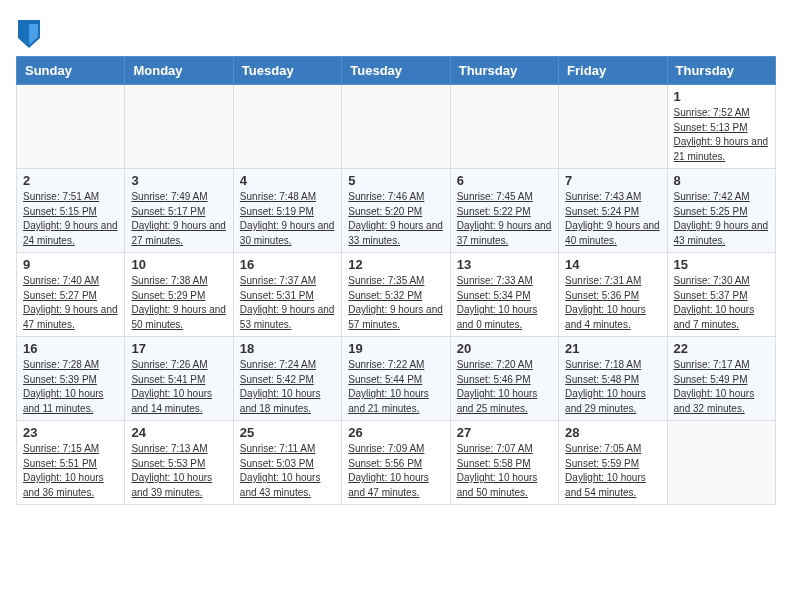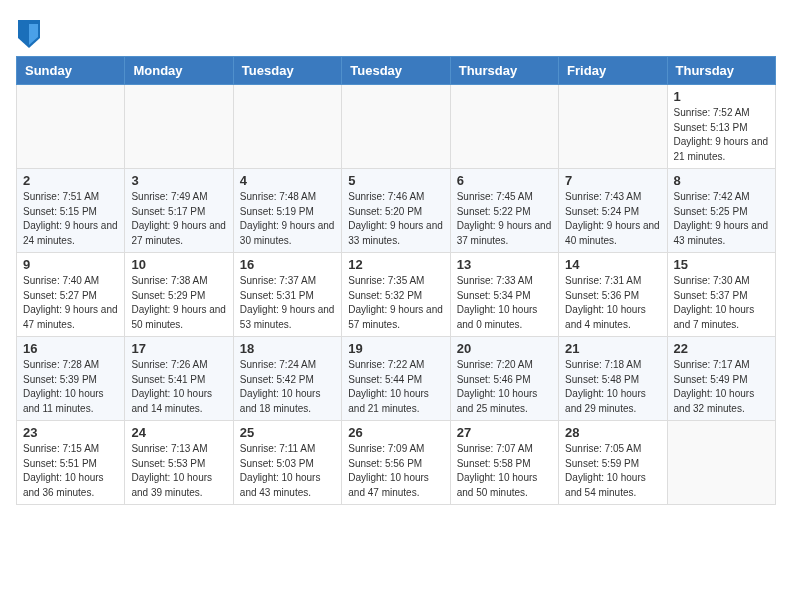--- a/index.html
+++ b/index.html
@@ -77,20 +77,21 @@
     .day-number {
       font-size: 13px;
       font-weight: bold;
       display: block;
       margin-bottom: 2px;
     }
     .day-info {
       font-size: 10px;
       color: #333;
       line-height: 1.45;
+      text-decoration: underline;
     }
     .empty-cell {
       background: #f9f9f9 !important;
     }
   </style>
 </head>
 <body>
 
 <div class="header">
   <div class="logo">

